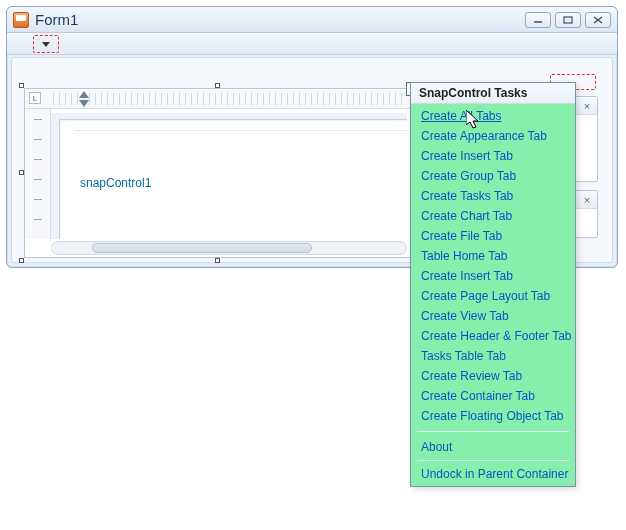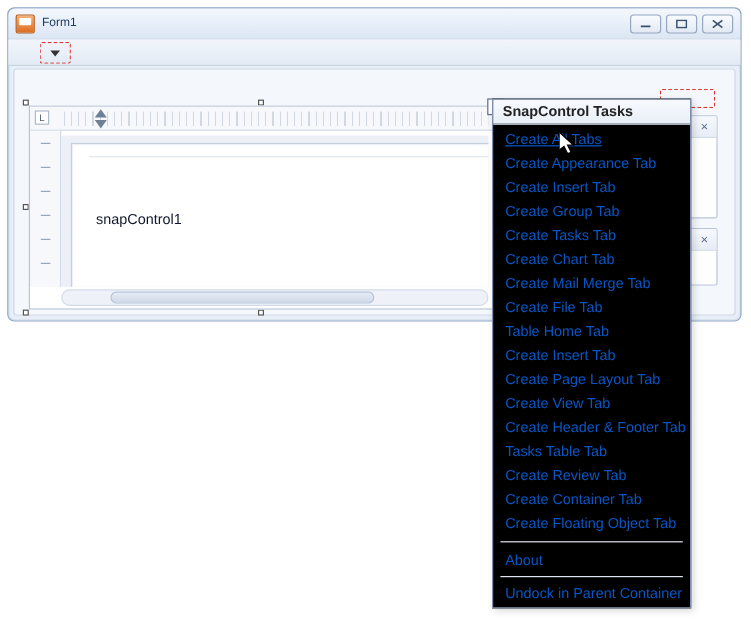--- a/index.html
+++ b/index.html
@@ -48,21 +48,21 @@
     border: 1px solid #b85a14;
     border-radius: 2px;
   }
   .app-icon::after {
     content: "";
     position: absolute;
     left: 3px; top: 3px; right: 3px; height: 6px;
     background: #fff;
     border-radius: 1px;
   }
-  .title-text { flex: 1; font-size: 10px; color: #1b3a5f; }
+  .title-text { flex: 1; font-size: 15px; color: #1b3a5f; }
   .win-btns { display: flex; gap: 4px; }
   .win-btn {
     width: 26px; height: 16px;
     border: 1px solid #98a8bf;
     border-radius: 3px;
     background: linear-gradient(#f9fbfe, #e2e9f3);
     display: flex; align-items: center; justify-content: center;
     font-size: 10px; color: #3a4f6b;
     cursor: default;
   }
@@ -183,21 +183,21 @@
   }
   .page-inner {
     position: absolute;
     left: 14px; right: 14px; top: 10px; bottom: 10px;
     border-top: 1px solid #e1e7f0;
   }
   .doc-text {
     position: absolute;
     left: 20px; top: 56px;
     font-size: 12px;
-    color: #0f172a;
+    color: #0369a1;
   }
 
   
   .vgutter {
     position: absolute;
     left: 0; top: 20px; bottom: 18px; width: 26px;
     background: #f6f8fb;
     border-right: 1px solid #d3dbe8;
   }
   .vgutter .dash {
@@ -260,21 +260,21 @@
     background: linear-gradient(#f6f9fd,#e7edf6);
     border-bottom:1px solid #d3dbe8;
     position:relative;
   }
 
   
   .tasks {
     position: absolute;
     left: 410px; top: 82px;
     width: 166px;
-    background: #000000;
+    background: #86efac;
     border: 1px solid #7c90ad;
     box-shadow: 2px 2px 6px rgba(0,0,0,.15);
     z-index: 50;
   }
   .tasks-header {
     padding: 3px 8px;
     font-weight: bold;
     background: linear-gradient(#f7f9fd,#e9eff8);
     border-bottom: 1px solid #cfd9e8;
     font-size: 12px;
@@ -392,21 +392,20 @@
 
 <div class="tasks">
   <div class="tasks-header">SnapControl Tasks</div>
   <div class="tasks-list" id="tasks-list">
       <div class="task-item hover">Create All Tabs</div>
       <div class="task-item">Create Appearance Tab</div>
       <div class="task-item">Create Insert Tab</div>
       <div class="task-item">Create Group Tab</div>
       <div class="task-item">Create Tasks Tab</div>
       <div class="task-item">Create Chart Tab</div>
-      <div class="task-item">Create Mail Merge Tab</div>
       <div class="task-item">Create File Tab</div>
       <div class="task-item">Table Home Tab</div>
       <div class="task-item">Create Insert Tab</div>
       <div class="task-item">Create Page Layout Tab</div>
       <div class="task-item">Create View Tab</div>
       <div class="task-item">Create Header &amp; Footer Tab</div>
       <div class="task-item">Tasks Table Tab</div>
       <div class="task-item">Create Review Tab</div>
       <div class="task-item">Create Container Tab</div>
       <div class="task-item">Create Floating Object Tab</div>

